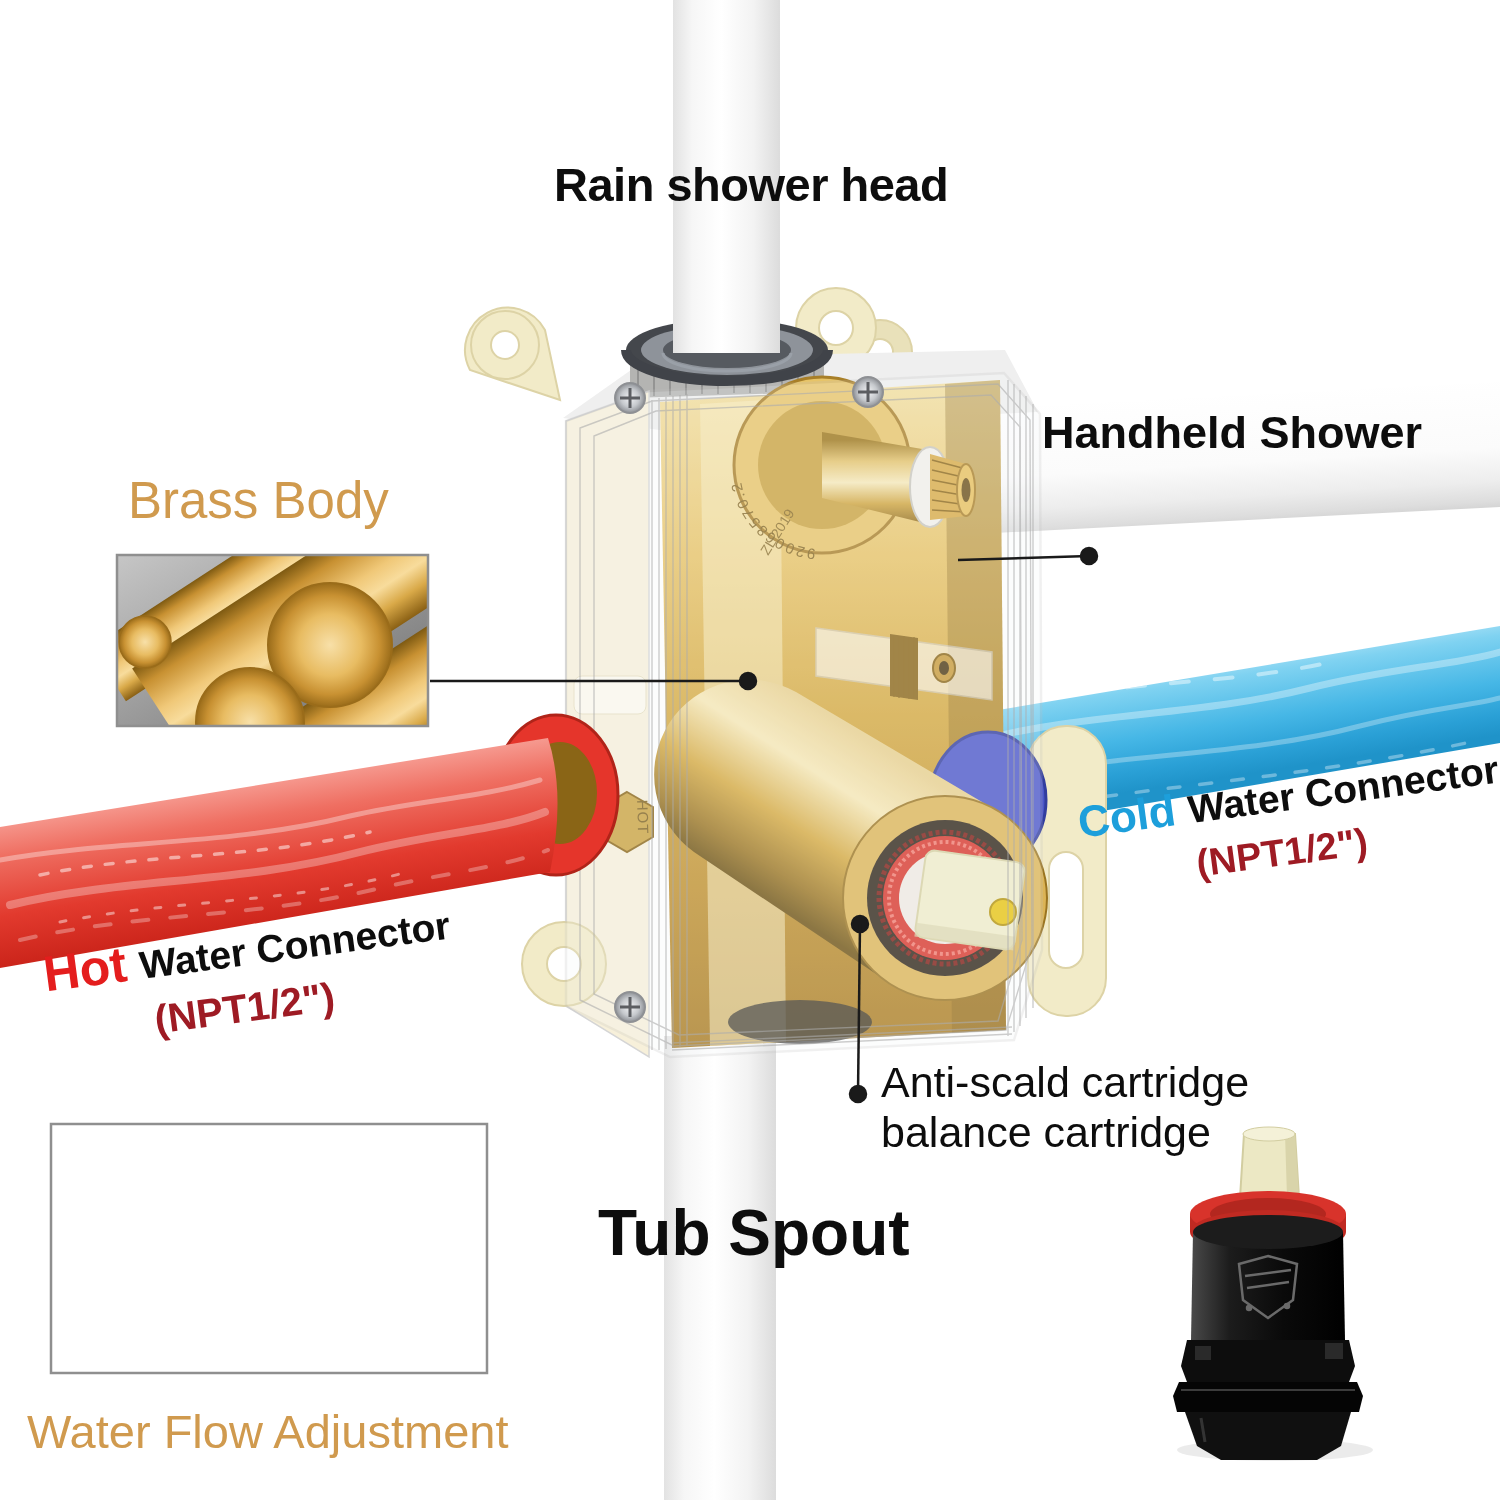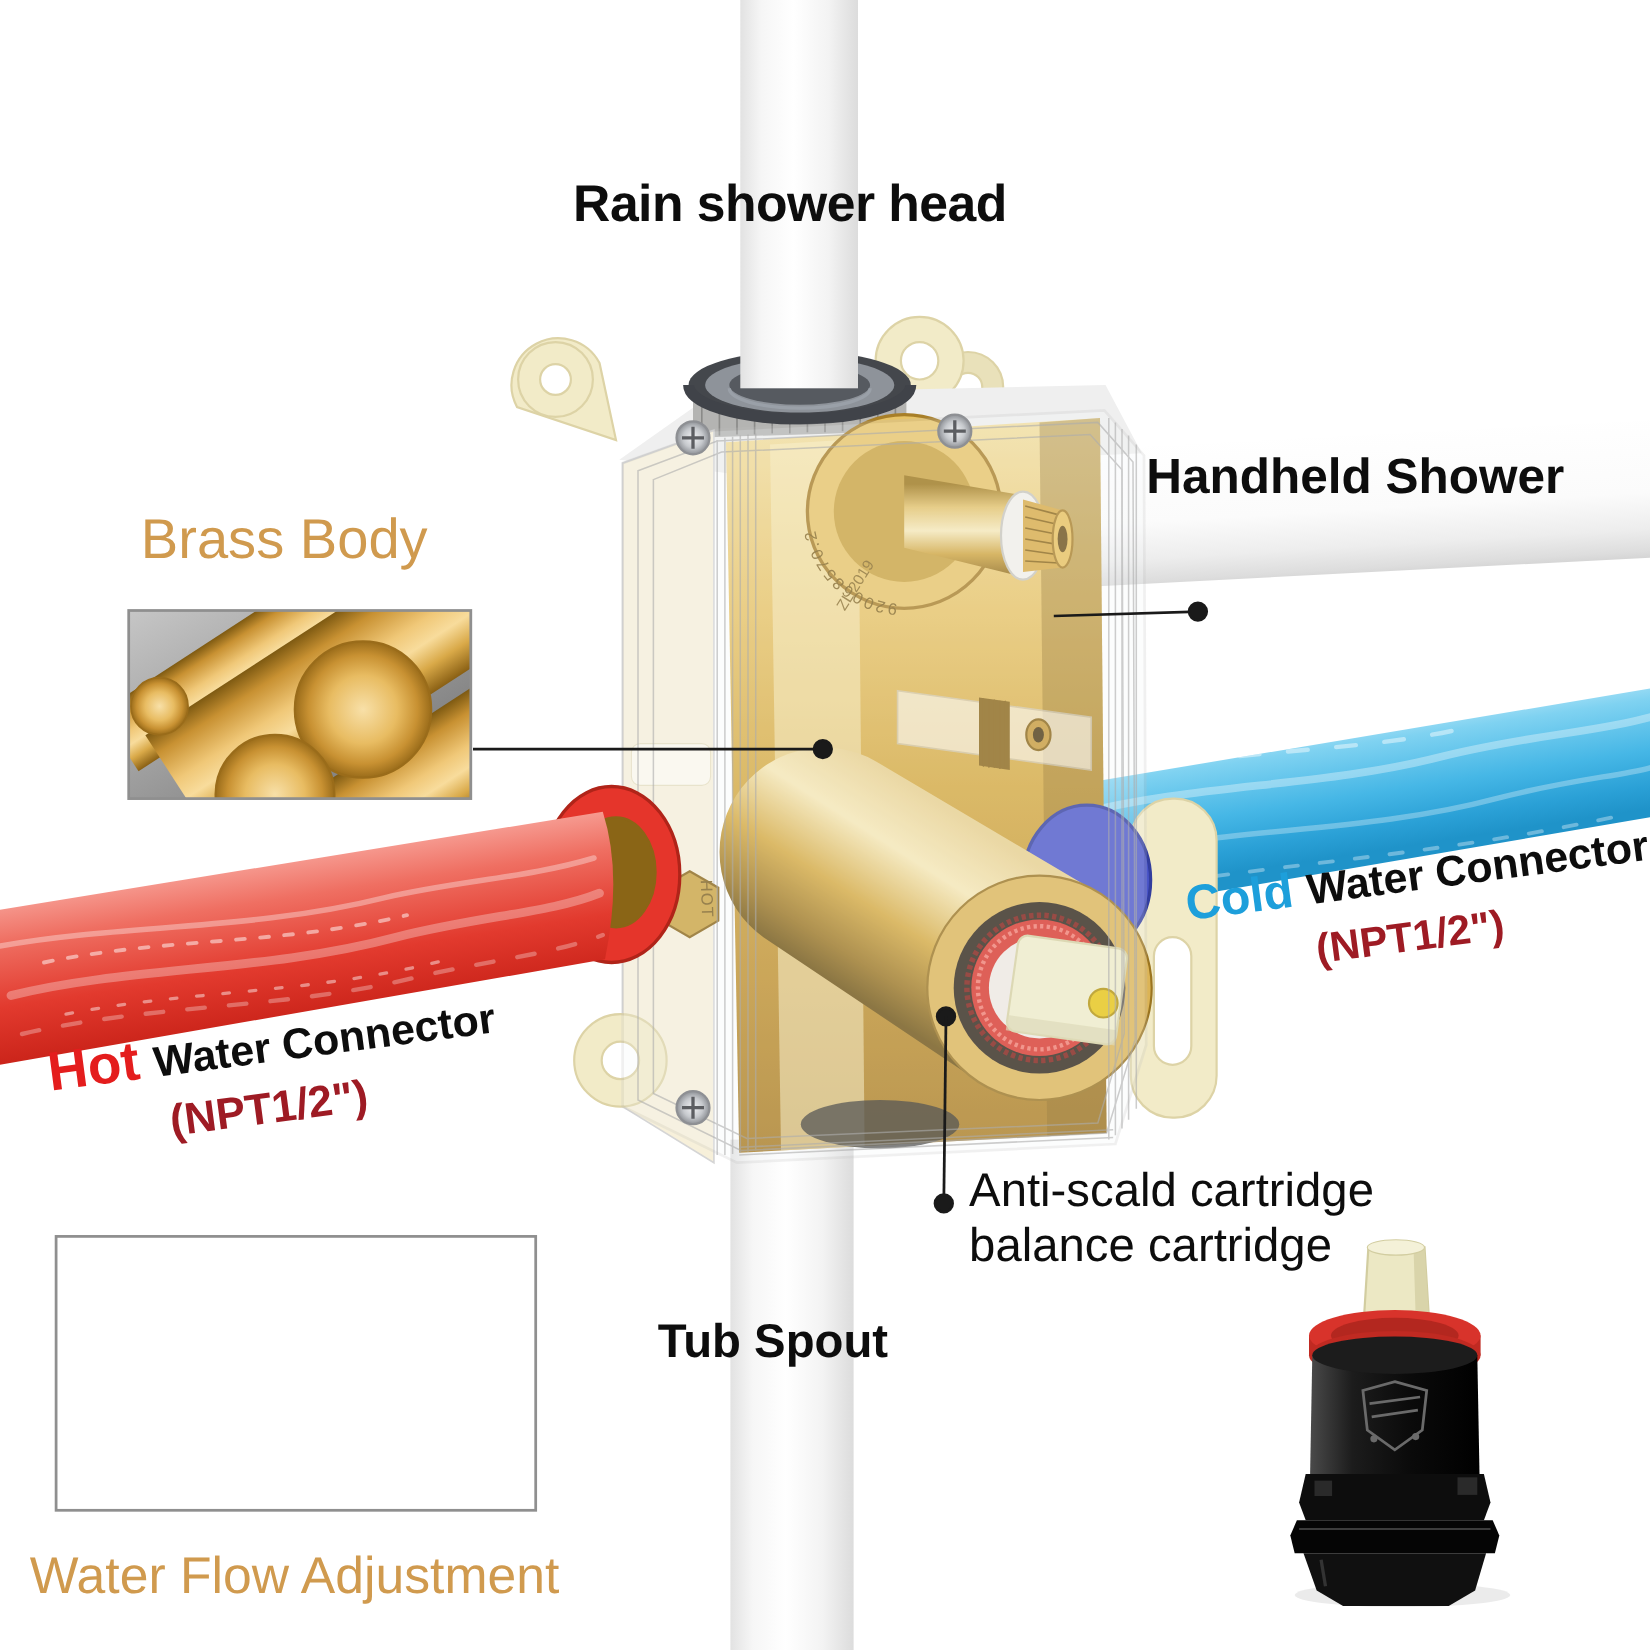--- a/index.html
+++ b/index.html
@@ -1,24 +1,24 @@
 <!DOCTYPE html>
 <html style="--label-black: #0d0d0d; --gold-label: #d09a4e; --hot-red: #e41d1d; --cold-blue: #1d9fdb; --npt-dark-red: #9e1b24; --brass: #d4a83e; --pipe-red: #e23a2e; --pipe-blue: #46b7e6; --gasket-red: #e5352b; --gasket-blue: #4a55c8; --cartridge-red-ring: #d8332b; --cartridge-black: #111111; --cream-plastic: #f2ebc8;"><head>
 <meta charset="utf-8">
 <style>
   html,body{margin:0;padding:0;background:#fff;}
   #stage{position:relative;width:1500px;height:1500px;background:#fff;overflow:hidden;
          font-family:"Liberation Sans","DejaVu Sans",sans-serif;}
   #art{position:absolute;left:0;top:0;width:1500px;height:1500px;}
   .lbl{position:absolute;white-space:nowrap;color:var(--label-black,#0d0d0d);z-index:5;}
-  .lbl-rain{left:521px;top:157px;font-size:47px;font-weight:bold;letter-spacing:-0.5px;}
+  .lbl-rain{left:554px;top:157px;font-size:47px;font-weight:bold;letter-spacing:-0.5px;}
   .lbl-handheld{left:1042px;top:407px;font-size:45px;font-weight:bold;}
-  .lbl-brass{left:128px;top:460px;font-size:51px;font-weight:400;color:var(--gold-label,#d09a4e);}
+  .lbl-brass{left:128px;top:471px;font-size:51px;font-weight:400;color:var(--gold-label,#d09a4e);}
   .lbl-anti{left:881px;top:1058px;font-size:43px;font-weight:400;line-height:1.16;}
-  .lbl-tub{left:598px;top:1196px;font-size:43px;font-weight:bold;}
+  .lbl-tub{left:598px;top:1196px;font-size:64px;font-weight:bold;}
   .lbl-wfa{left:27px;top:1404px;font-size:47px;font-weight:normal;color:var(--gold-label,#d09a4e);}
   .rot{transform-origin:left top;}
   .lbl-cold{left:1075px;top:798px;transform:rotate(-7.5deg);}
   .lbl-hot{left:40px;top:946px;transform:rotate(-7.5deg);}
   .mix{display:flex;align-items:baseline;gap:13px;}
   .cold-hl{color:var(--cold-blue,#1d9fdb);font-size:44px;font-weight:bold;}
   .hot-hl{color:var(--hot-red,#e41d1d);font-size:50px;font-weight:bold;}
   .conn{font-size:39px;font-weight:bold;}
   .npt{color:var(--npt-dark-red,#9e1b24);font-weight:bold;}
   .npt-cold{font-size:38px;margin:10px 0 0 112px;}

